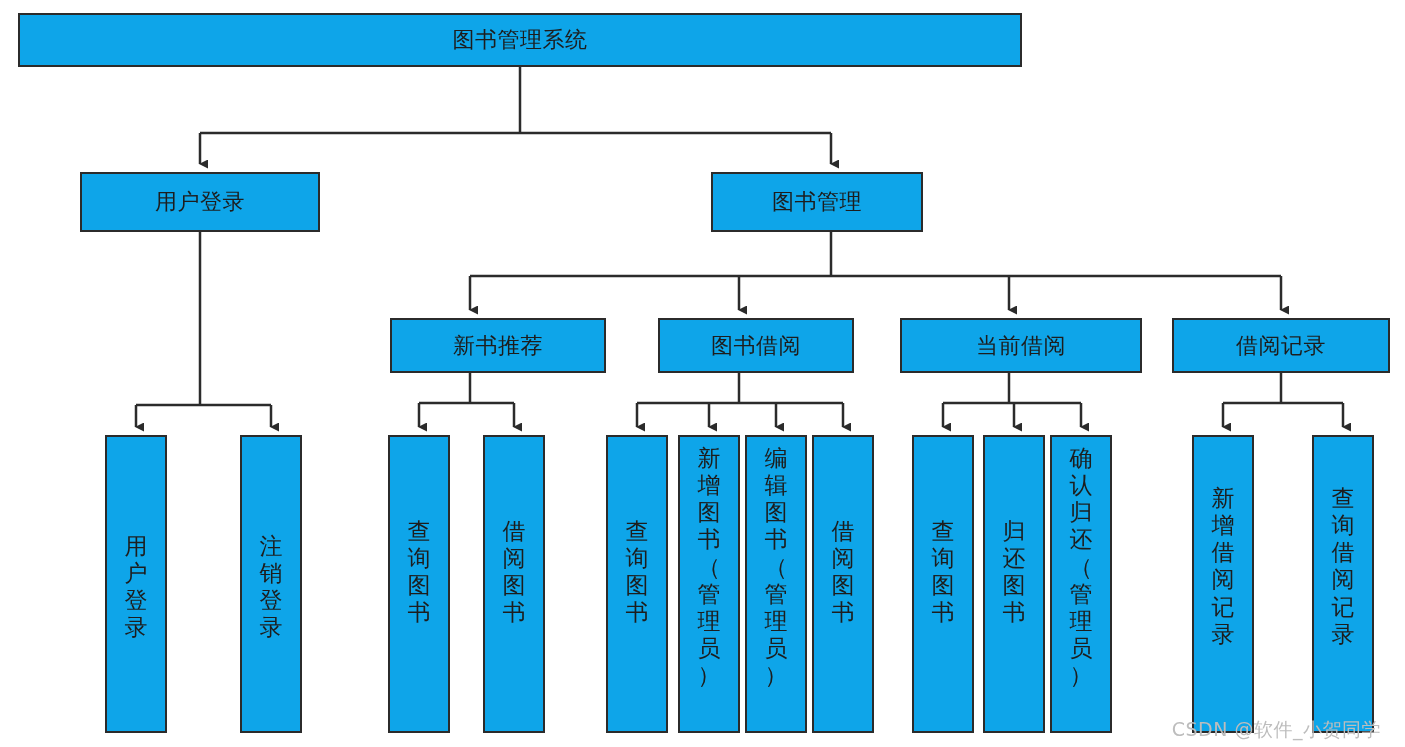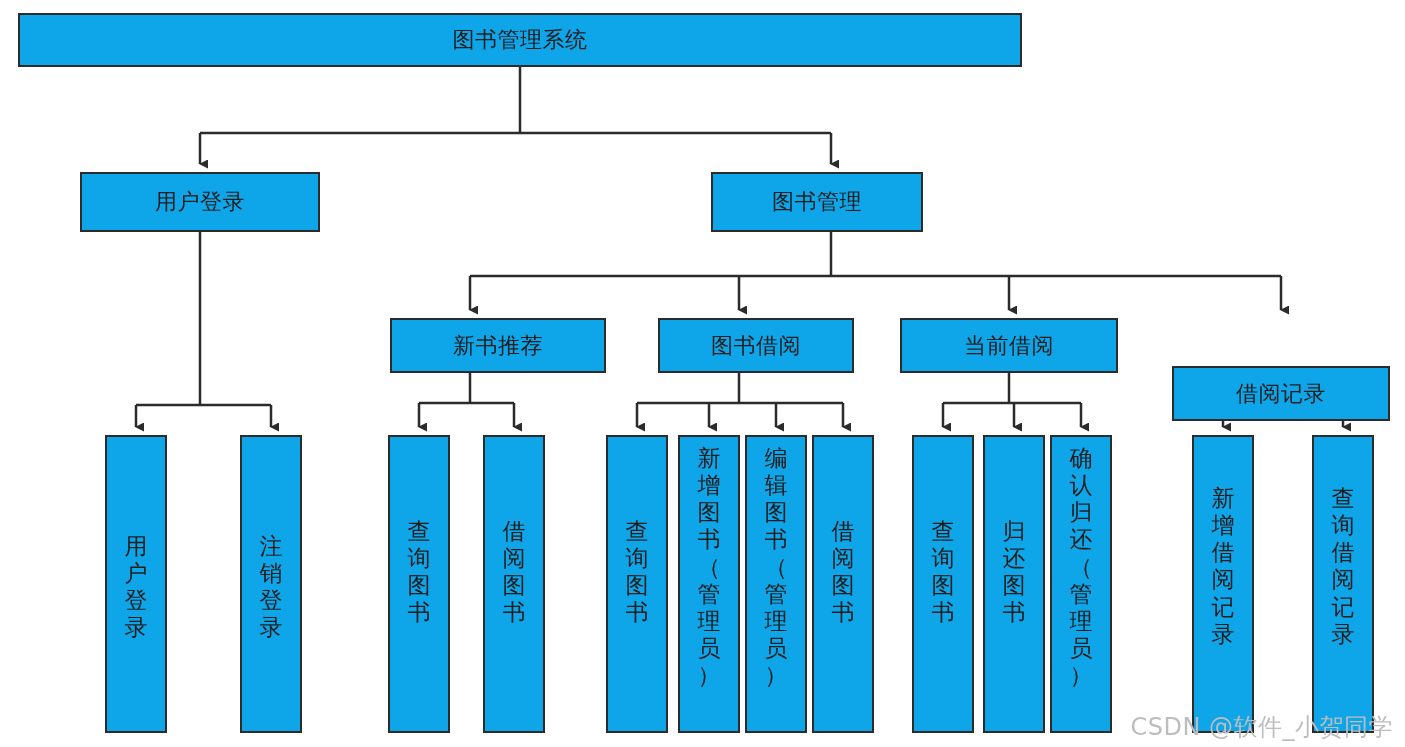--- a/index.html
+++ b/index.html
@@ -59,23 +59,23 @@
   .connector-layer {
     position: absolute;
     left: 0;
     top: 0;
     width: 1405px;
     height: 747px;
     pointer-events: none;
   }
   .watermark {
     position: absolute;
-    right: 12px;
+    right: 24px;
     bottom: 4px;
-    font-size: 24px;
+    font-size: 19px;
     color: #bdbdbd;
     white-space: nowrap;
     letter-spacing: 0.5px;
   }
 </style>
 </head>
 <body>
 
 <div id="diagram-root">
 
@@ -143,24 +143,24 @@
       </div>
     </div>
 
   <div id="level3-container">
       <div class="node-box" style="left: 362px; top: 318px; width: 216px; height: 55px; margin-left: 28px;">
         <div class="node-label-h">新书推荐</div>
       </div>
       <div class="node-box" style="left: 630px; top: 318px; width: 196px; height: 55px; margin-left: 28px;">
         <div class="node-label-h">图书借阅</div>
       </div>
-      <div class="node-box" style="left: 900px; top: 318px; width: 218px; height: 55px;">
+      <div class="node-box" style="left: 900px; top: 318px; width: 242px; height: 55px;">
         <div class="node-label-h">当前借阅</div>
       </div>
-      <div class="node-box" style="left: 1172px; top: 318px; width: 218px; height: 55px; margin-top: 48px;">
+      <div class="node-box" style="left: 1172px; top: 318px; width: 218px; height: 55px;">
         <div class="node-label-h">借阅记录</div>
       </div>
     </div>
 
   <div id="leaf-container">
       <div class="node-box" style="left: 105px; top: 435px; width: 62px; height: 298px;">
         <div class="node-label-v" style="top: 96px;">
           <span>用</span>
           <span>户</span>
           <span>登</span>

